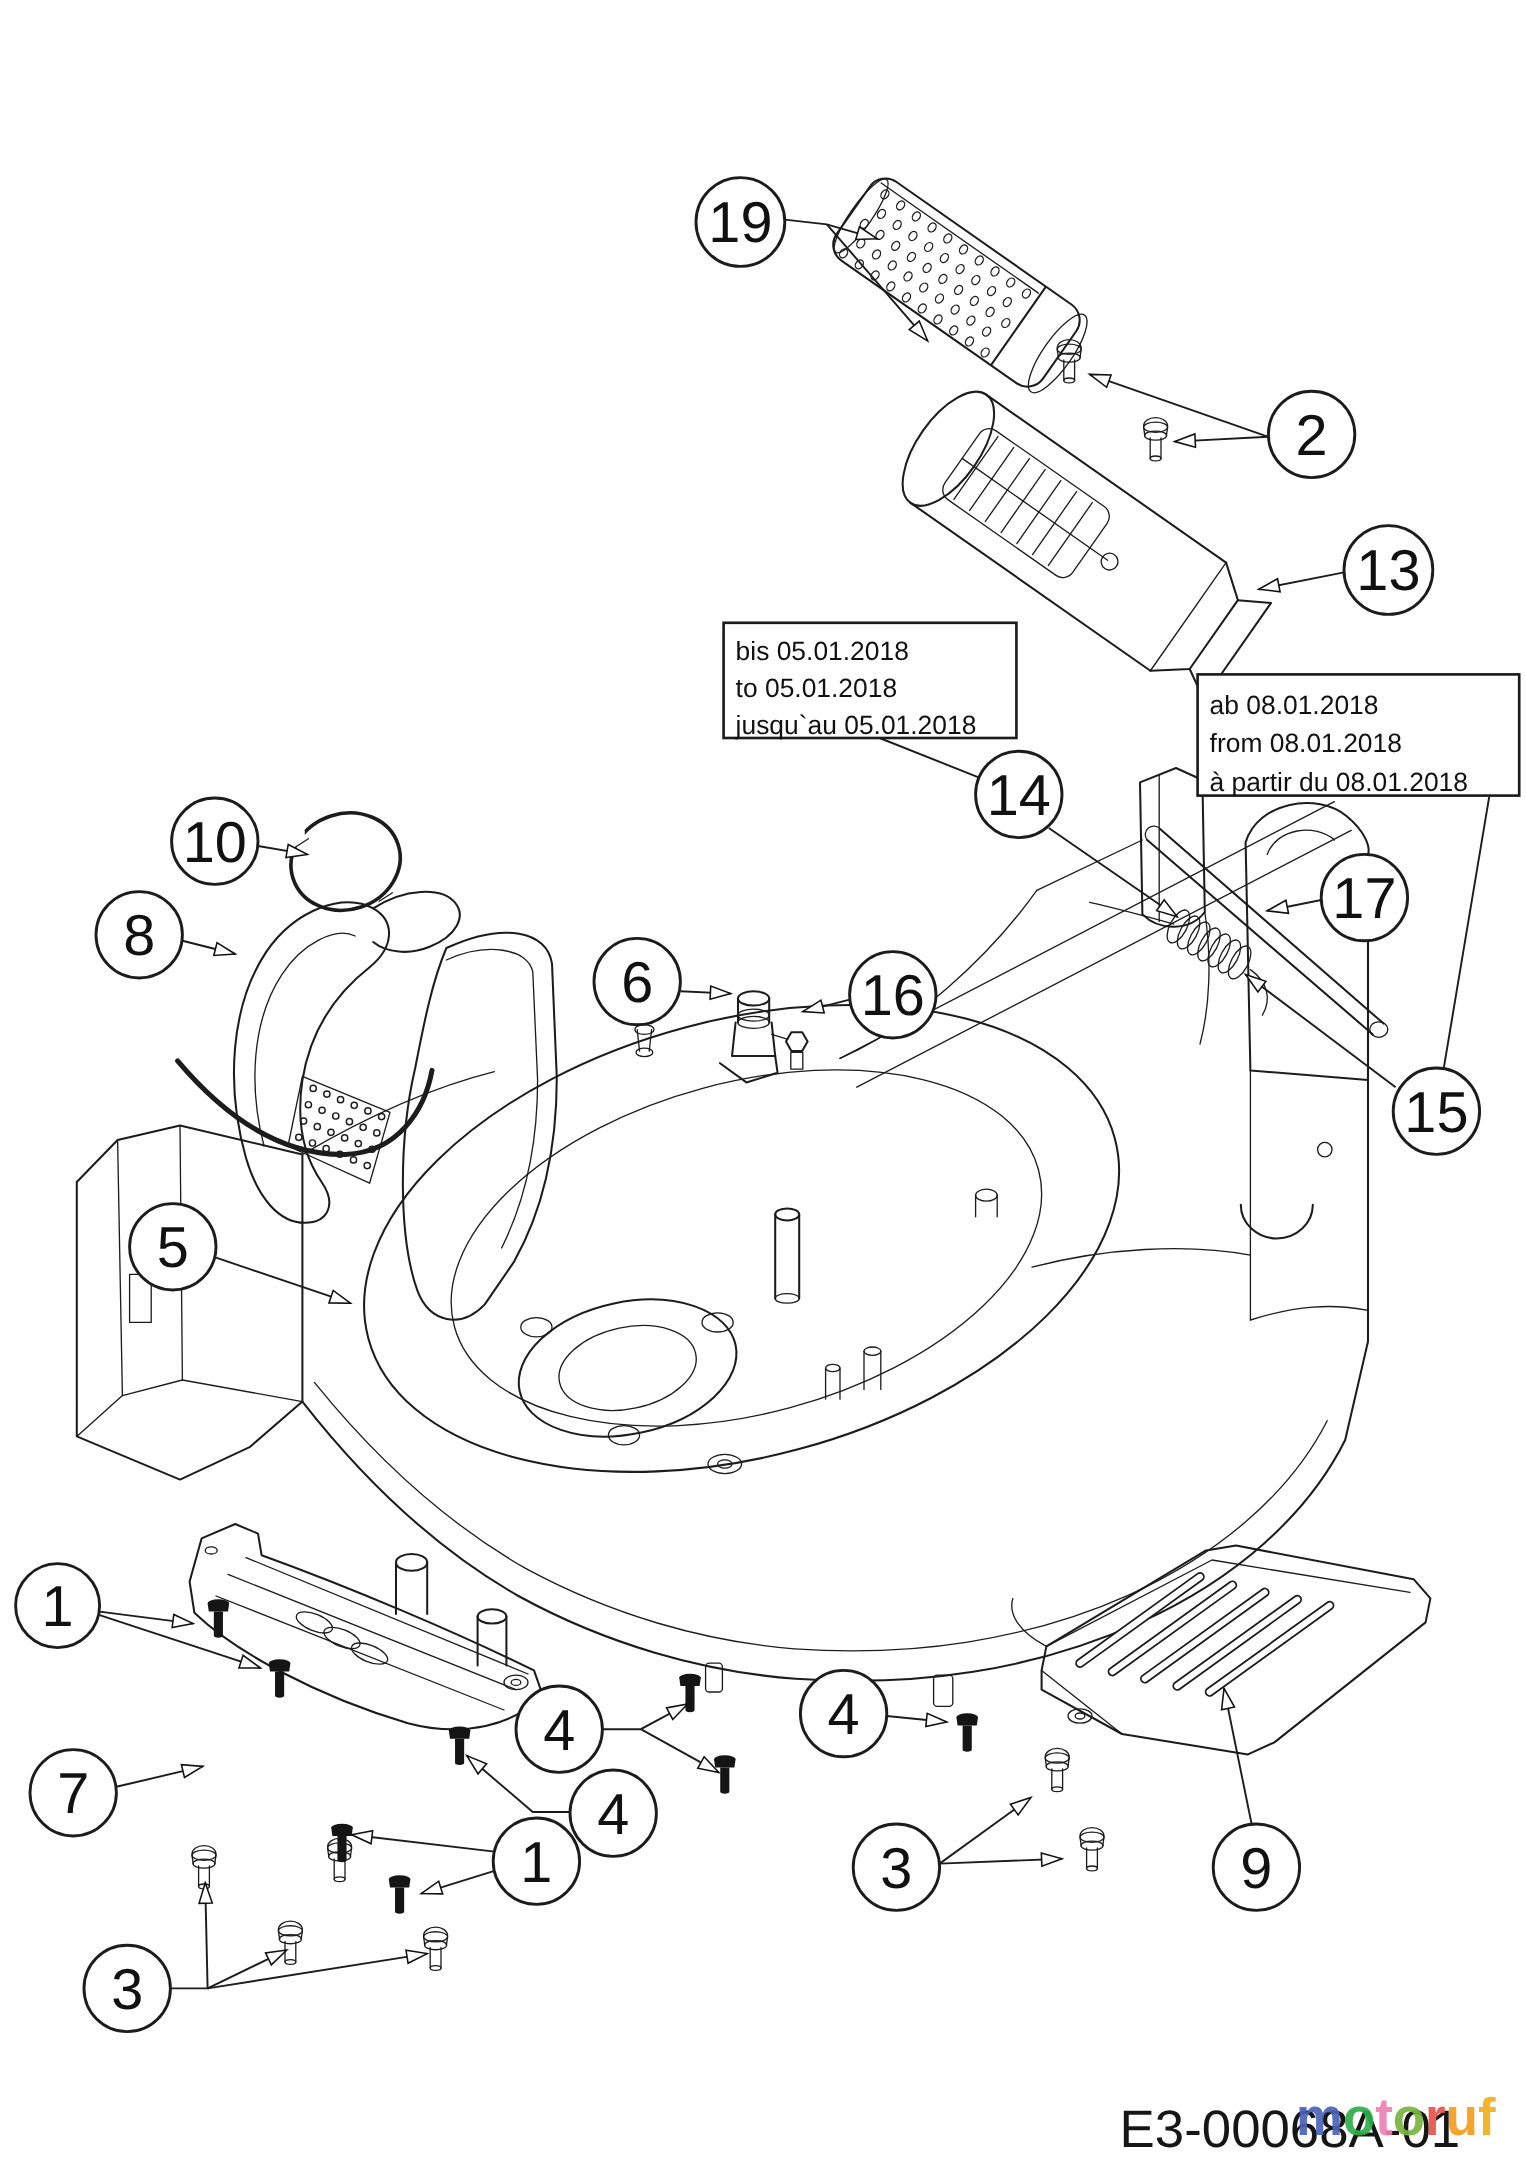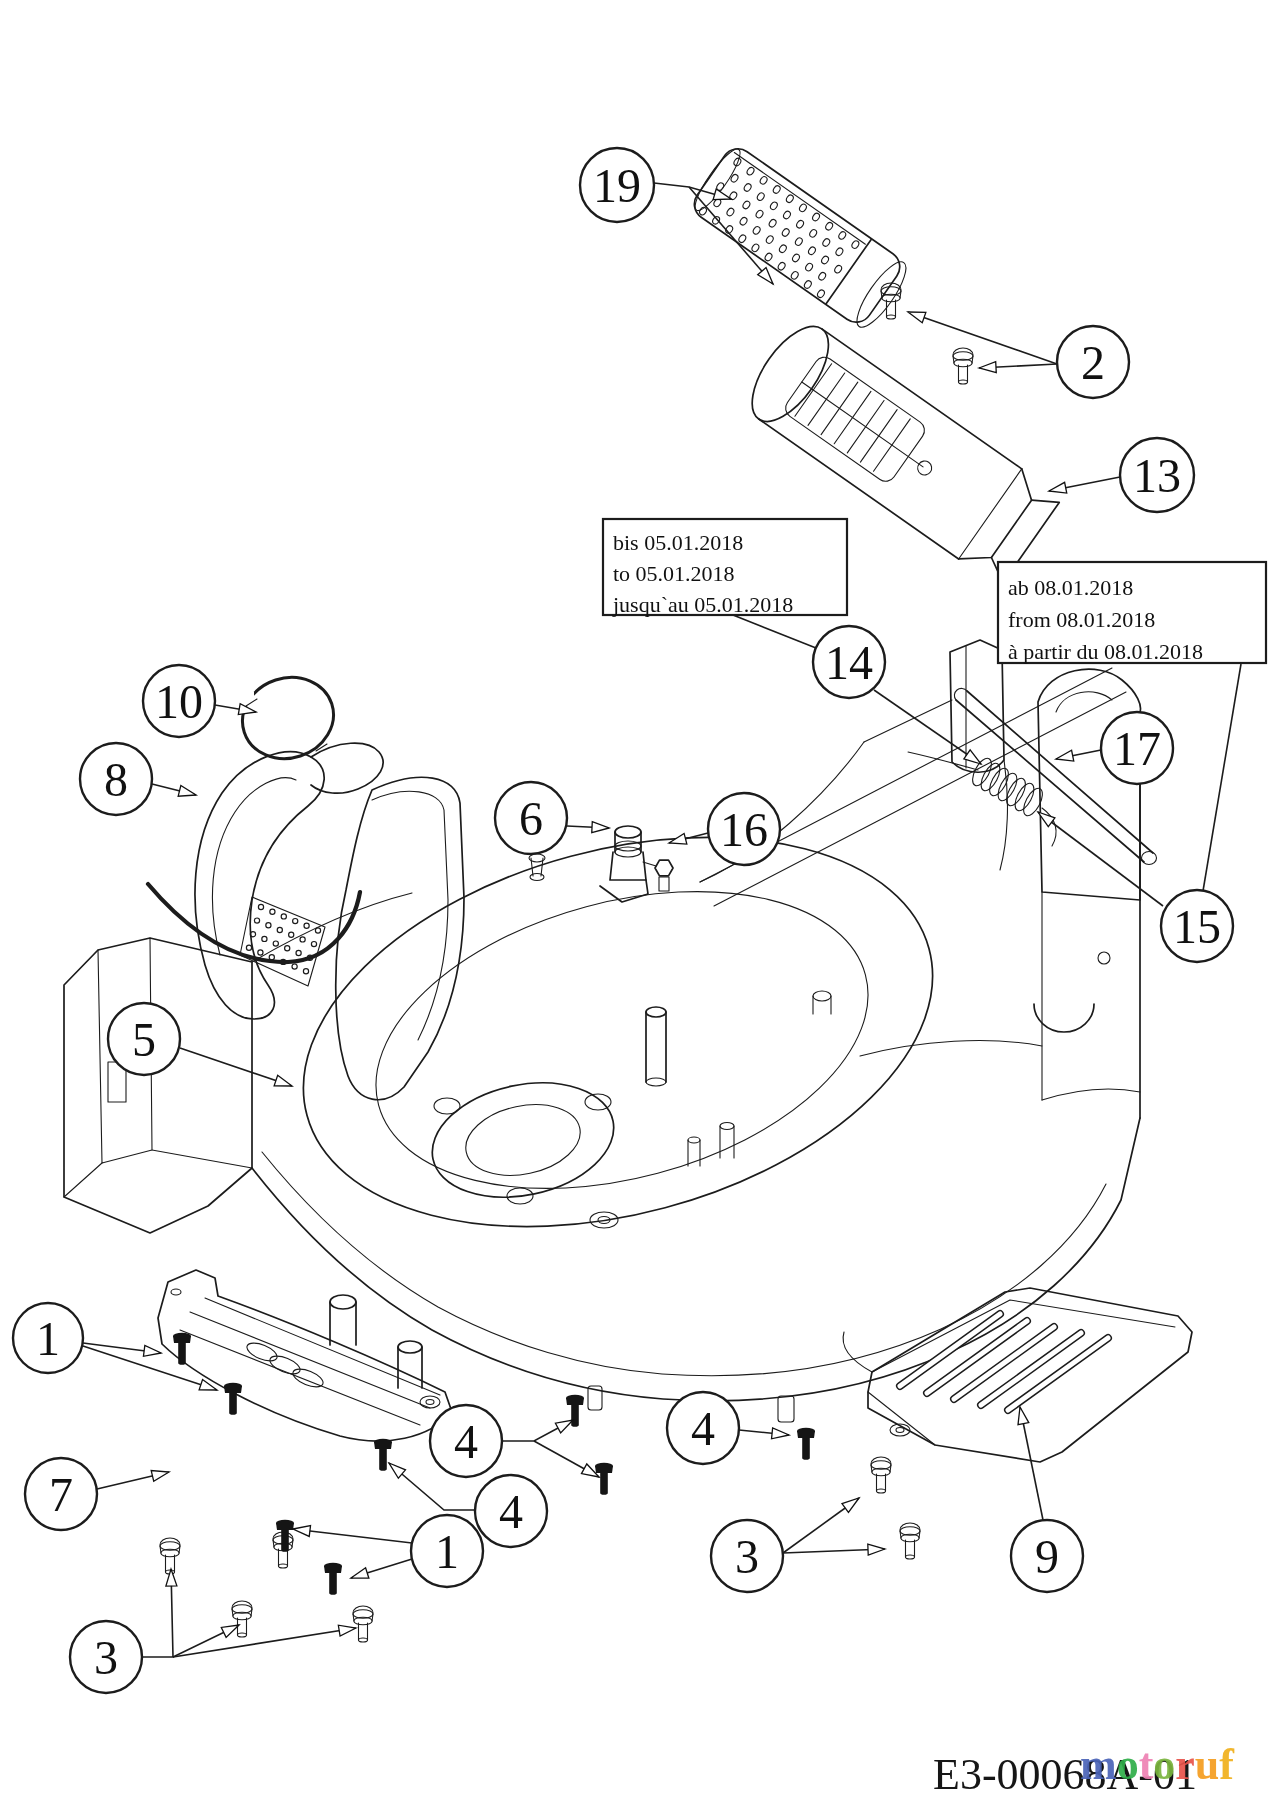--- a/index.html
+++ b/index.html
@@ -1,17 +1,17 @@
 <!DOCTYPE html>
 <html><head>
 <meta charset="utf-8">
 <style>
   html,body{margin:0;padding:0;background:#ffffff}
   .stage{position:relative;width:1272px;height:1800px;background:#fff;overflow:hidden;
-         font-family:Liberation Serif, serif}
+         font-family:Liberation Sans, sans-serif}
   .stage svg{position:absolute;left:0;top:0}
   .ln{fill:none;stroke:#1c1c1c;stroke-width:1.7;stroke-linejoin:round;stroke-linecap:round}
   .lnt{fill:none;stroke:#1c1c1c;stroke-width:1.1;stroke-linejoin:round;stroke-linecap:round}
   .lnb{fill:none;stroke:#1c1c1c;stroke-width:4.2;stroke-linecap:round}
   .ring{fill:none;stroke:#1c1c1c;stroke-width:3}
   .dbox{fill:#ffffff;stroke:#1c1c1c;stroke-width:2.2}
   .dtext{font-size:22px;fill:#111111}
   #code{font-size:44px;fill:#161616}
   .leader{fill:none;stroke:#1c1c1c;stroke-width:1.6}
   .callout-circle{fill:#ffffff;stroke:#1c1c1c;stroke-width:2.4}

